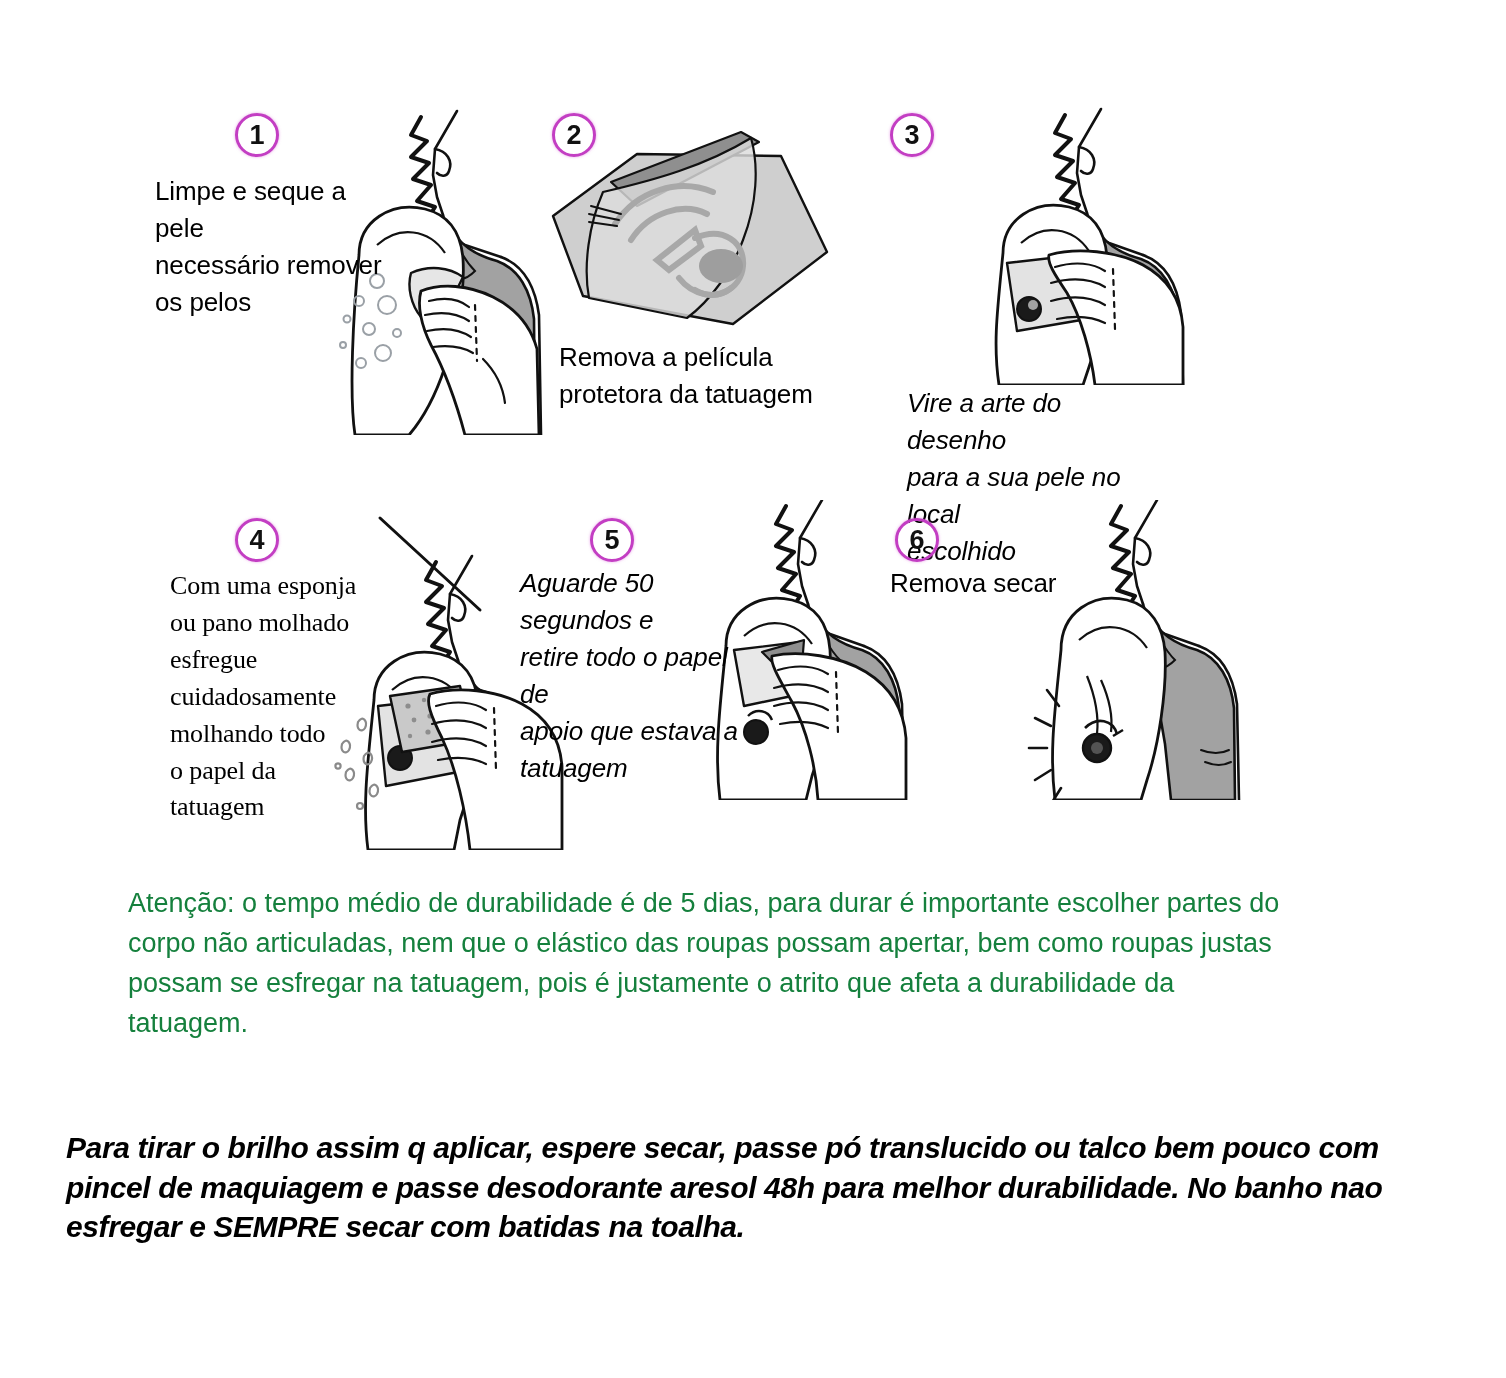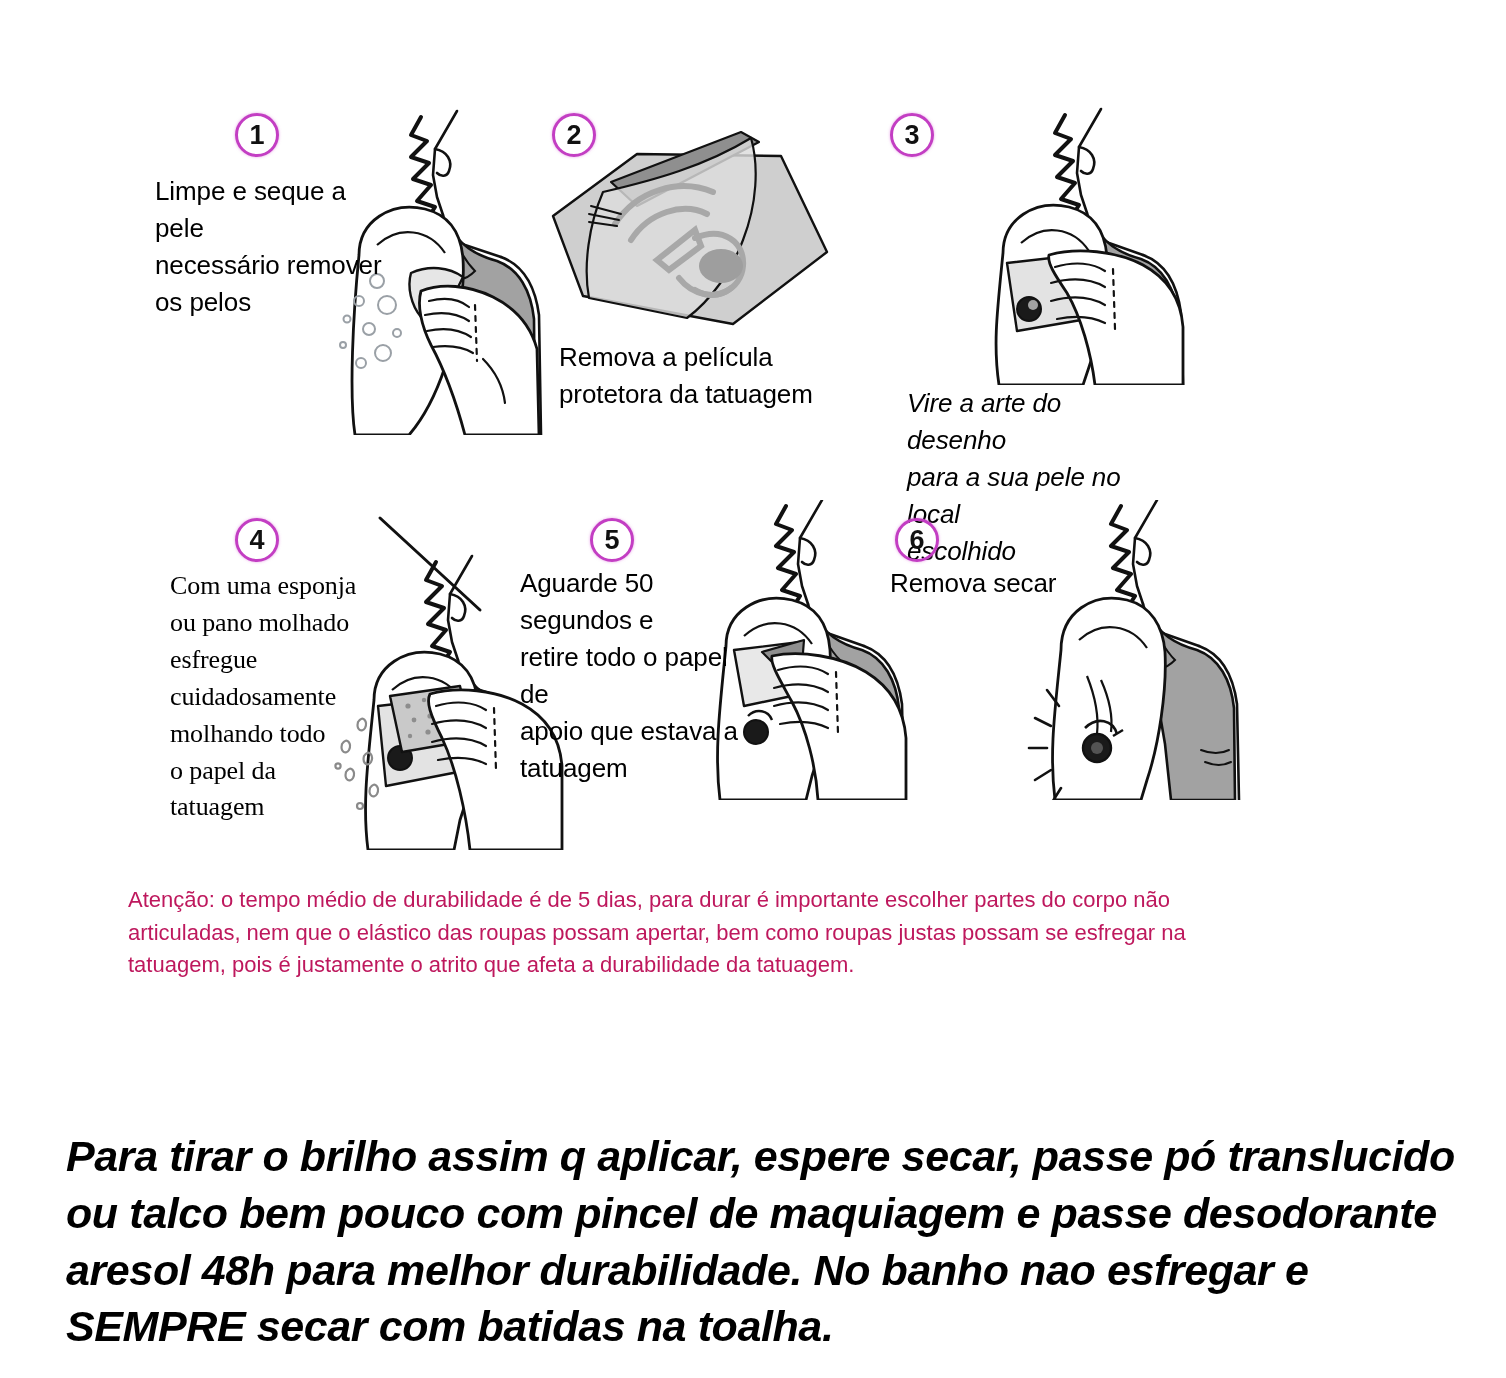--- a/index.html
+++ b/index.html
@@ -65,51 +65,51 @@
     font-size: 26px;
     line-height: 1.42;
     white-space: pre-line;
     letter-spacing: -0.1px;
     z-index: 3;
   }
   .cap-1 { left: 5px;  top: 78px;  width: 240px; }
   .cap-2 { left: 44px; top: 244px; width: 260px; }
   .cap-3 { left: 32px; top: 290px; width: 260px; font-style: italic; }
   .cap-4 { left: 20px; top: 68px;  width: 190px; font-family: Liberation Serif, serif; }
-  .cap-5 { left: 5px;  top: 65px;  width: 240px; }
+  .cap-5 { left: 5px;  top: 65px;  width: 240px; font-style: italic; }
   .cap-6 { left: 15px; top: 65px;  width: 220px; }
 
   .art {
     position: absolute;
     z-index: 1;
   }
   .art-1 { left: 175px; top: 10px;  width: 230px; height: 330px; }
   .art-2 { left: 30px;  top: 25px;  width: 290px; height: 215px; }
   .art-3 { left: 90px;  top: 10px;  width: 230px; height: 280px; }
   .art-4 { left: 180px; top: 0px;   width: 250px; height: 350px; }
   .art-5 { left: 185px; top: 0px;   width: 230px; height: 300px; }
   .art-6 { left: 150px; top: 0px;   width: 230px; height: 300px; }
 
   
   .attention {
     position: absolute;
     left: 128px;
     top: 884px;
     width: 1160px;
-    font-size: 22px;
+    font-size: 27px;
     line-height: 1.48;
     white-space: pre-line;
-    color: #be185d;
+    color: #15803d;
   }
   .promo {
     position: absolute;
     left: 66px;
     top: 1128px;
     width: 1400px;
-    font-size: 43px;
+    font-size: 30px;
     line-height: 1.32;
     font-weight: bold;
     font-style: italic;
     white-space: pre-line;
     color: #000;
     letter-spacing: -0.4px;
   }
 </style>
 </head>
 <body>

